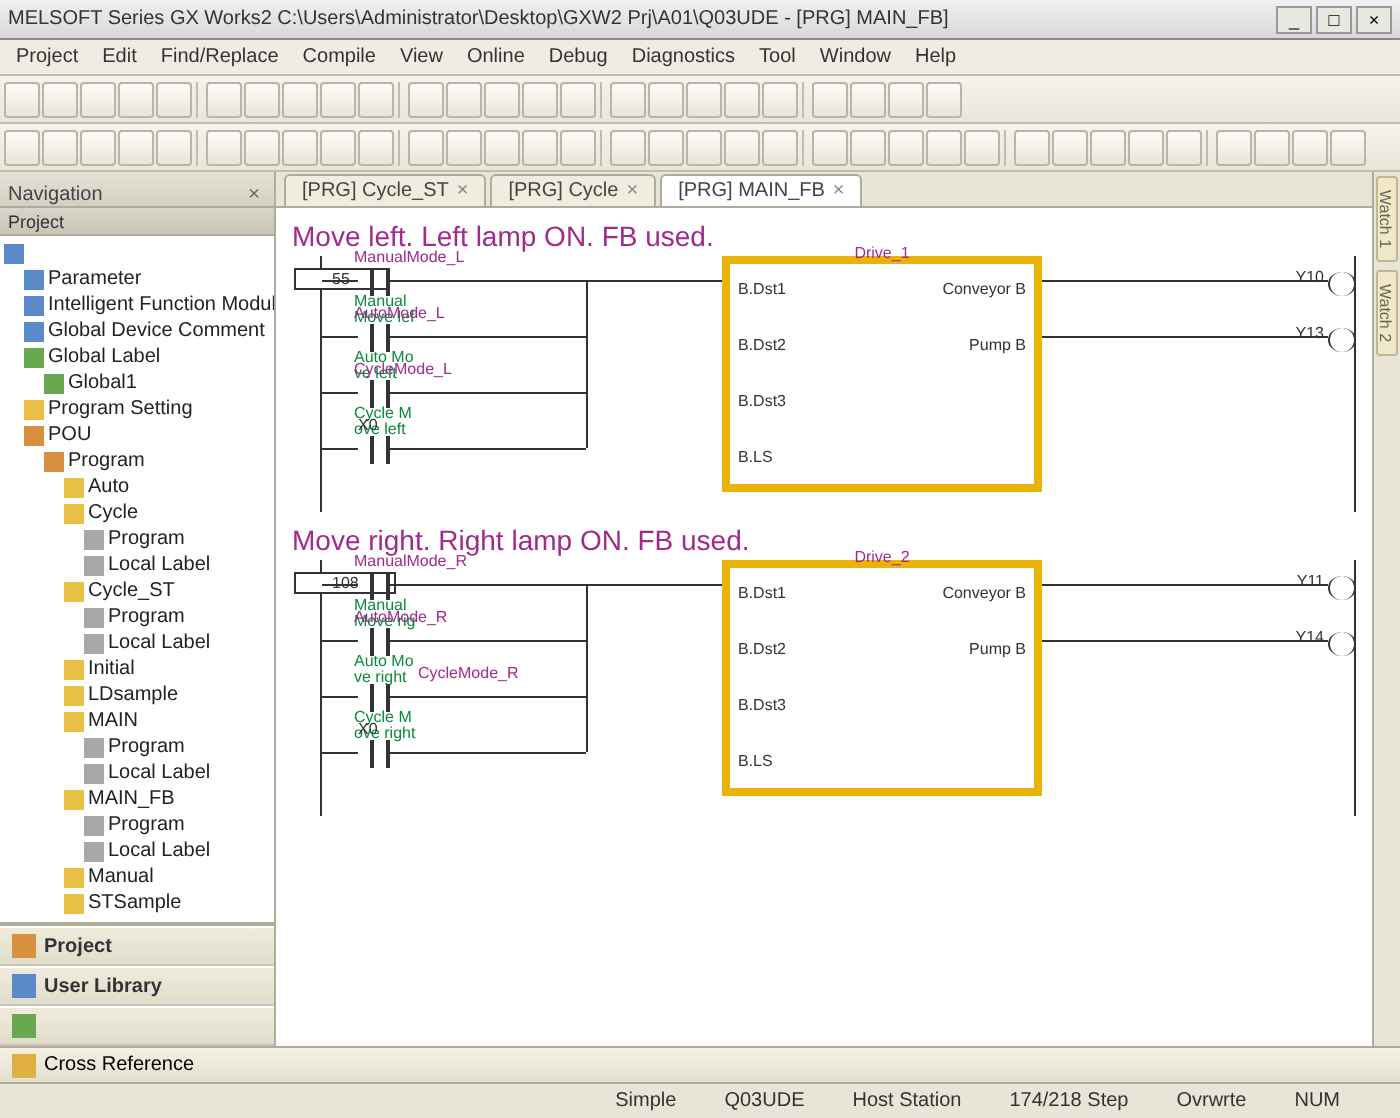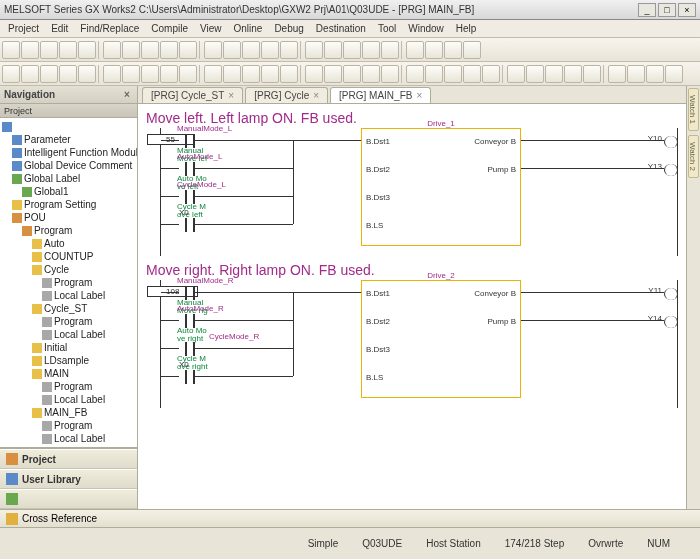--- a/index.html
+++ b/index.html
@@ -7,21 +7,21 @@
 .titlebar{height:20px;background:linear-gradient(#f0f0f0,#d8d8d8);display:flex;align-items:center;padding:0 4px;border-bottom:1px solid #888}
 .titlebar .title{flex:1;color:#333;font-size:10px}
 .titlebar .wbtn{width:18px;height:14px;border:1px solid #999;margin-left:2px;background:#e8e8e0;display:flex;align-items:center;justify-content:center;font-size:9px}
 .menubar{height:18px;background:#f0ece4;display:flex;align-items:center;padding:0 4px;border-bottom:1px solid #c0bcb0;gap:4px}
 .menubar span{padding:0 4px;color:#333}
 .toolrow{height:24px;background:linear-gradient(#f8f4ec,#e8e4d8);border-bottom:1px solid #c0bcb0;display:flex;align-items:center;padding:0 2px;gap:1px}
 .tbtn{width:18px;height:18px;border:1px solid #bbb5a8;background:linear-gradient(#fdfcf8,#e8e4d8);border-radius:2px}
 .tsep{width:3px;height:18px;border-left:1px solid #c0bcb0;margin:0 1px}
 .mainrow{flex:1;display:flex;overflow:hidden}
 .nav{width:138px;background:#f8f4ec;border-right:1px solid #b0ac9c;display:flex;flex-direction:column}
-.navhead{height:18px;background:linear-gradient(#e4e0d4,#d4d0c4);border-bottom:1px solid #b0ac9c;display:flex;align-items:center;padding:0 4px;font-weight:bold;color:#444}
+.navhead{height:18px;background:linear-gradient(#e4e0d4,#d4d0c4);border-bottom:1px solid #b0ac9c;display:flex;align-items:flex-end;padding:0 4px;font-weight:normal;color:#444}
 .navhead .x{margin-left:auto;width:12px;height:12px;display:flex;align-items:center;justify-content:center;color:#666}
 .prjtab{height:14px;background:linear-gradient(#d8d4c8,#c8c4b8);border-bottom:1px solid #b0ac9c;padding:0 4px;font-size:9px;color:#333;display:flex;align-items:center}
 .tree{flex:1;background:#fff;overflow:auto;padding:2px 0;border-bottom:1px solid #b0ac9c}
 .tn{display:flex;align-items:center;padding:0 2px;height:13px;color:#222;font-size:9px;white-space:nowrap}
 .tn .tic{width:10px;height:10px;margin-right:2px;flex-shrink:0}
 .ic-bl{background:#5a8ac8}
 .ic-gn{background:#6aa84f}
 .ic-yl{background:#e8c048}
 .ic-or{background:#d89040}
 .ic-gr{background:#a8a8a8}
@@ -37,26 +37,26 @@
 .ladder{flex:1;background:#fff;overflow:auto;position:relative;padding:4px 8px}
 .rtk{font-size:14px;color:#a12a8a;padding:2px 0}
 .net{position:relative;height:128px;border-left:1px solid #333;margin-left:14px;margin-bottom:4px}
 .num{position:absolute;left:-14px;top:6px;font-size:8px;color:#333;border:1px solid #333;padding:0 18px;background:#fff}
 .cont{width:14px;height:14px;margin:2px 4px;position:relative}
 .cont::before,.cont::after{content:"";position:absolute;top:0;bottom:0;width:2px;background:#333}
 .cont::before{left:2px}.cont::after{right:2px}
 .lbl{font-size:8px;color:#a12a8a;position:absolute}
 .lbl2{font-size:8px;color:#0a8a3a;position:absolute}
 .wire{position:absolute;height:1px;background:#333}
-.fb{position:absolute;border:1px solid #eab308;background:#fff}
+.fb{position:absolute;border:4px solid #eab308;background:#fff}
 .fbt{position:absolute;top:-10px;left:50%;transform:translateX(-50%);font-size:8px;color:#a12a8a}
 .pin{position:absolute;font-size:8px;color:#333}
 .coil{position:absolute;right:0;width:14px;height:12px;border:1px solid #333;border-top:none;border-bottom:none;border-radius:50%}
 .clbl{position:absolute;font-size:8px;color:#333}
-.status{height:32px;background:#e8e4d8;border-top:1px solid #b0ac9c;display:flex;align-items:center;padding:0 6px;font-size:9px;color:#333}
+.status{height:18px;background:#e8e4d8;border-top:1px solid #b0ac9c;display:flex;align-items:center;padding:0 6px;font-size:9px;color:#333}
 .status span{margin-right:24px}
 .cref{height:18px;background:linear-gradient(#f4f0e4,#e4e0d0);border-top:1px solid #b0ac9c;display:flex;align-items:center;padding:0 6px}
 .cref .ic{width:12px;height:12px;background:#e0b040;margin-right:4px}
 .rside{width:14px;background:#e8e4d8;border-left:1px solid #b0ac9c;display:flex;flex-direction:column}
 .rtab{writing-mode:vertical-rl;padding:6px 1px;font-size:8px;background:#f0e8c8;border:1px solid #c0b890;margin:2px 1px;color:#665;border-radius:2px}
 </style>
 </head>
 <body>
 
 <div class="titlebar">
@@ -67,21 +67,21 @@
 </div>
 
 <div class="menubar" id="menubar">
     <span>Project</span>
     <span>Edit</span>
     <span>Find/Replace</span>
     <span>Compile</span>
     <span>View</span>
     <span>Online</span>
     <span>Debug</span>
-    <span>Destination</span>
+    <span>Diagnostics</span>
     <span>Tool</span>
     <span>Window</span>
     <span>Help</span>
   </div>
 
 <div class="toolrow" id="tb1">
     <div class="tbtn"></div>
     <div class="tbtn"></div>
     <div class="tbtn"></div>
     <div class="tbtn"></div>
@@ -193,24 +193,20 @@
           <div class="tic ic-or"></div>
           <span>POU</span>
         </div>
         <div class="tn ind2">
           <div class="tic ic-or"></div>
           <span>Program</span>
         </div>
         <div class="tn ind3">
           <div class="tic ic-yl"></div>
           <span>Auto</span>
-        </div>
-        <div class="tn ind3">
-          <div class="tic ic-yl"></div>
-          <span>COUNTUP</span>
         </div>
         <div class="tn ind3">
           <div class="tic ic-yl"></div>
           <span>Cycle</span>
         </div>
         <div class="tn ind4">
           <div class="tic ic-gr"></div>
           <span>Program</span>
         </div>
         <div class="tn ind4">

